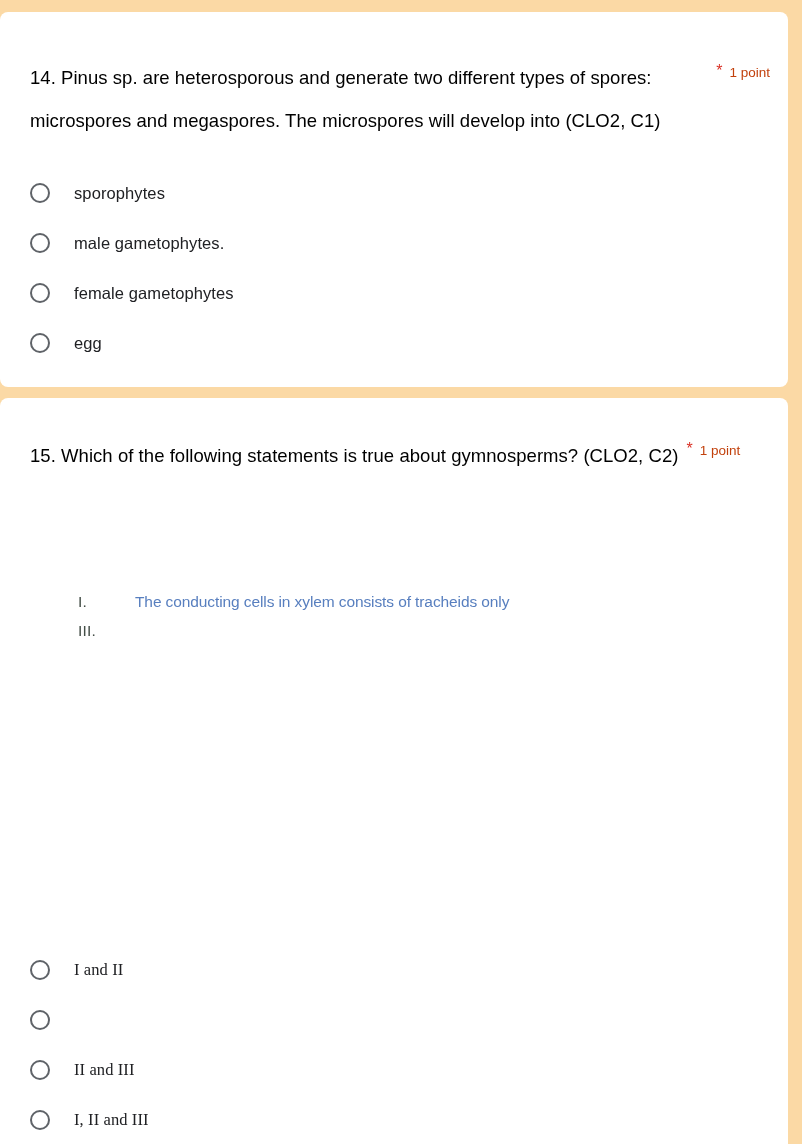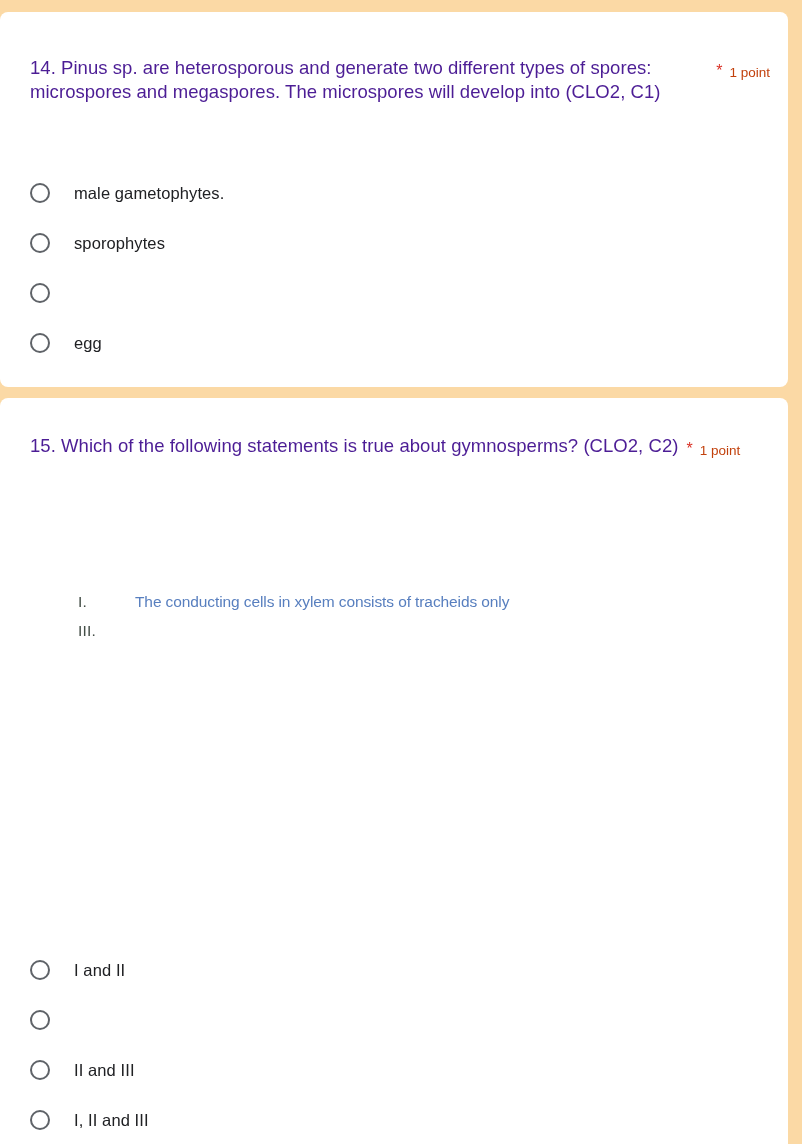--- a/index.html
+++ b/index.html
@@ -47,22 +47,22 @@
     position: absolute;
     left: 30px;
     right: 18px;
     display: flex;
     align-items: flex-start;
   }
 
   .q-title {
     flex: 0 1 auto;
     font-size: 18.5px;
-    line-height: 24px;
-    color: #4c1d95;
+    line-height: 43px;
+    color: #000000;
     letter-spacing: 0.05px;
     white-space: pre-wrap;
   }
 
   .q-required {
     flex: 0 0 auto;
     color: #d93025;
     font-size: 16px;
     line-height: 22px;
     padding: 4px 0 0 8px;
@@ -162,30 +162,31 @@
     <div class="q-head" style="top:44px;">
       <div class="q-title">14. Pinus sp. are heterosporous and generate two different types of spores: microspores and megaspores. The microspores will develop into (CLO2, C1)</div>
       <div class="q-required">*</div>
       <div class="q-points">1 point</div>
     </div>
 
     <div class="opt-list" style="top:156px;">
 
       <div class="opt-row">
         <span class="radio"></span>
+        <span class="opt-label">sporophytes</span>
+      </div>
+
+      <div class="opt-row">
+        <span class="radio"></span>
         <span class="opt-label">male gametophytes.</span>
       </div>
 
       <div class="opt-row">
         <span class="radio"></span>
-        <span class="opt-label">sporophytes</span>
-      </div>
-
-      <div class="opt-row">
-        <span class="radio"></span>
+        <span class="opt-label">female gametophytes</span>
       </div>
 
       <div class="opt-row">
         <span class="radio"></span>
         <span class="opt-label">egg</span>
       </div>
 
     </div>
   </div>
 
@@ -206,21 +207,21 @@
         </div>
 
 
         <div class="scan-row">
           <span class="scan-num">III.</span>
         </div>
 
       </div>
     </div>
 
-    <div class="opt-list" style="top:547px;">
+    <div class="opt-list" style="top:547px;font-family:Liberation Serif, serif;">
 
       <div class="opt-row">
         <span class="radio"></span>
         <span class="opt-label">I and II</span>
       </div>
 
       <div class="opt-row">
         <span class="radio"></span>
       </div>
 

